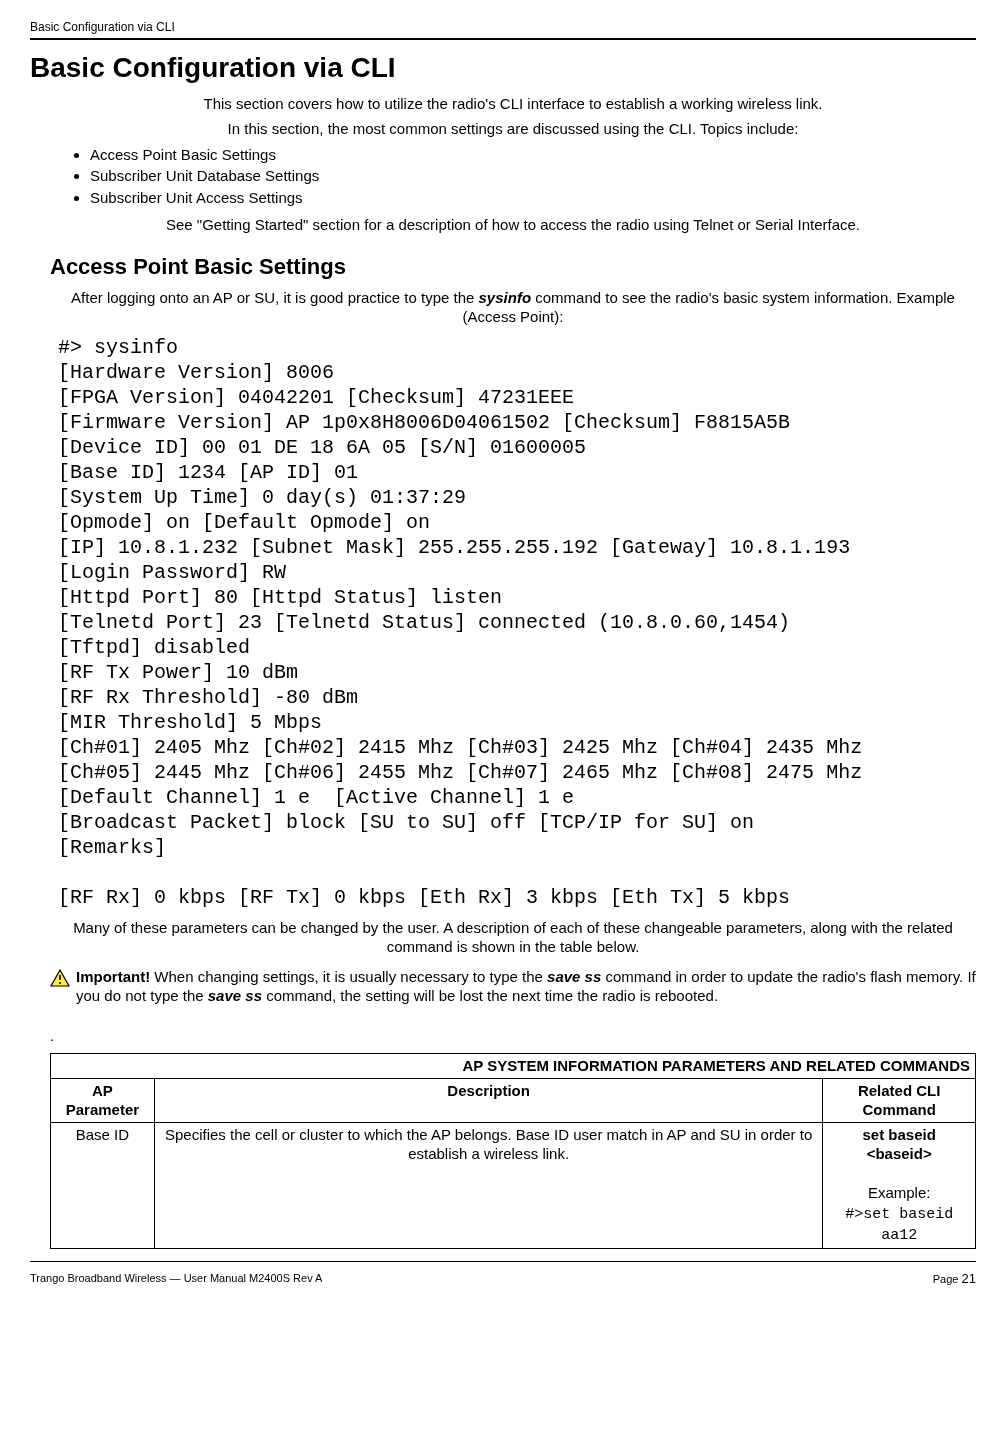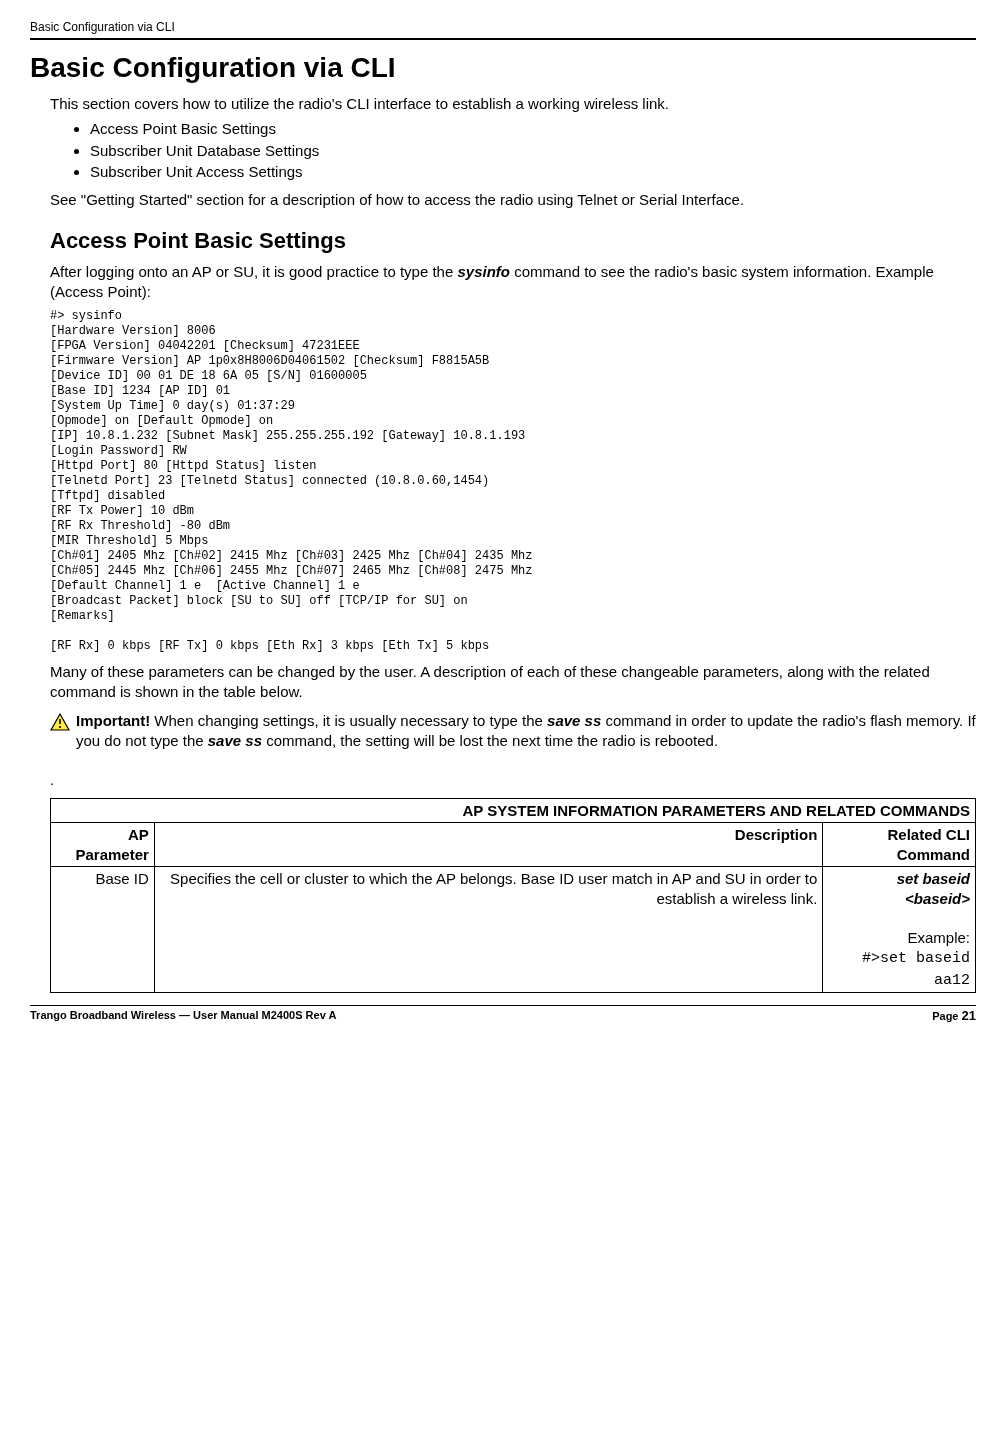--- a/index.html
+++ b/index.html
@@ -21,32 +21,32 @@
     font-size: 28px;
     margin: 8px 0 8px 0;
   }
   h2 {
     font-size: 22px;
     margin: 18px 0 4px 0;
   }
   .indent {
     margin-left: 20px;
   }
-  p { margin: 6px 0; }
+  p { margin: 6px 0; text-align: center; }
   ul {
     margin: 4px 0 8px 20px;
     padding-left: 20px;
   }
   li { margin: 2px 0; }
   .code {
     font-family: "Courier New", monospace;
-    font-size: 12px;
+    font-size: 20px;
     white-space: pre;
     line-height: 1.25;
-    margin: 8px 0 8px 20px;
+    margin: 8px 0 8px 28px;
   }
   .inline-cmd {
     font-family: Arial, sans-serif;
     font-weight: bold;
     font-style: italic;
   }
   .important-block {
     display: flex;
     align-items: flex-start;
     margin: 10px 0 20px 20px;
@@ -59,55 +59,54 @@
   .warn-icon svg { display: block; }
   table {
     border-collapse: collapse;
     width: 100%;
     margin-top: 8px;
     font-size: 15px;
   }
   th, td {
     border: 1px solid #000;
     padding: 2px 5px;
-    text-align: right;
+    text-align: center;
     vertical-align: top;
   }
   .table-title {
     text-align: right;
     font-weight: bold;
   }
   .bold-italic {
     font-weight: bold;
-    font-style: italic;
   }
   .mono { font-family: "Courier New", monospace; }
   .footer {
     border-top: 1px solid #000;
     margin-top: 12px;
-    padding-top: 2px;
+    padding-top: 9px;
     font-size: 11px;
     display: flex;
     justify-content: space-between;
-    font-weight: bold;
   }
   .footer .page { font-size: 11px; }
   .footer .pnum { font-size: 13px; }
 </style>
 </head>
 <body>
 
 <div class="top-header">
   <span class="bold">Basic</span><span> Configuration via CLI</span>
 </div>
 
 <h1>Basic Configuration via CLI</h1>
 
 <div class="indent">
   <p>This section covers how to utilize the radio's CLI interface to establish a working wireless link.</p>
+  <p>In this section, the most common settings are discussed using the CLI.  Topics include:</p>
   <ul>
     <li>Access Point Basic Settings</li>
     <li>Subscriber Unit Database Settings</li>
     <li>Subscriber Unit Access Settings</li>
   </ul>
   <p>See "Getting Started" section for a description of how to access the radio using Telnet or Serial Interface.</p>
 </div>
 
 <h2 class="indent">Access Point Basic Settings</h2>
 <p class="indent">

